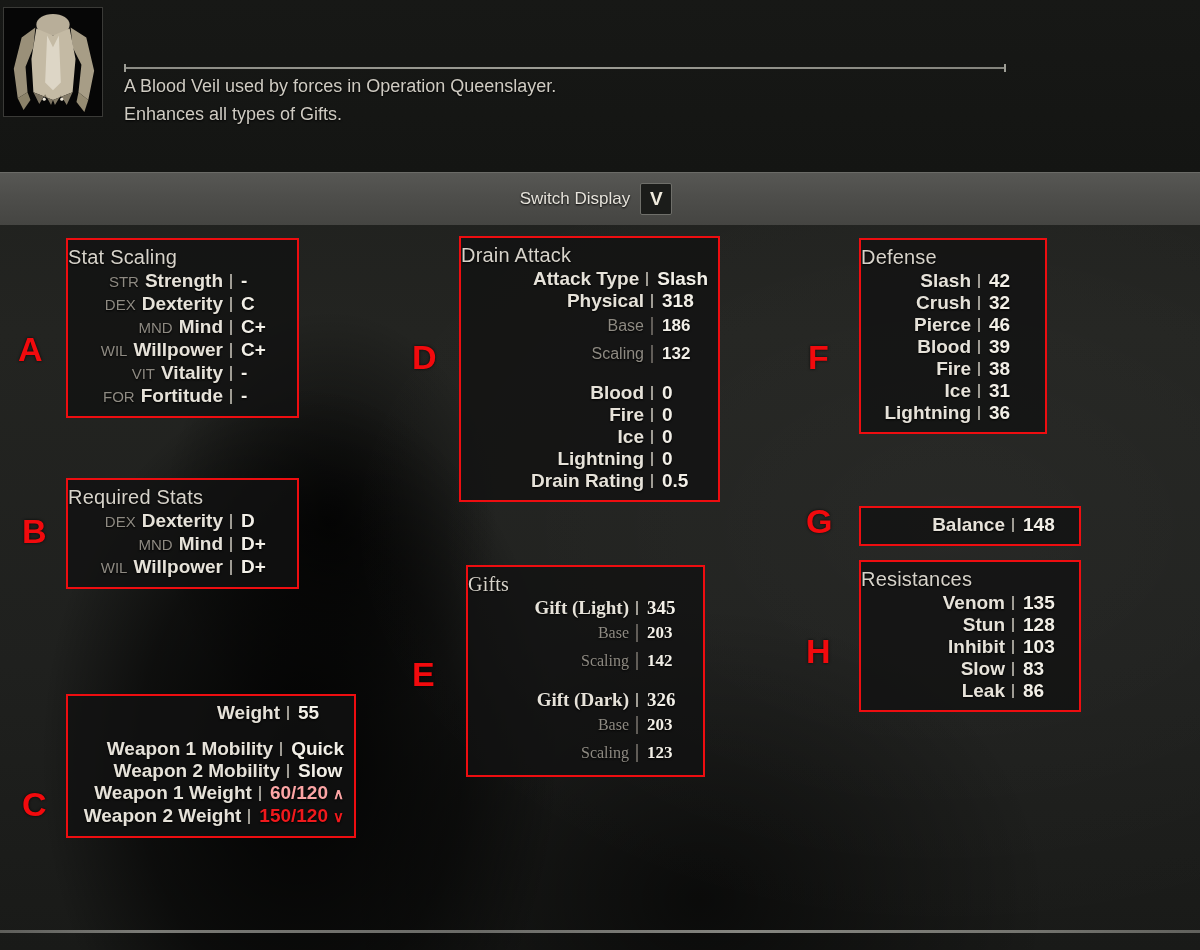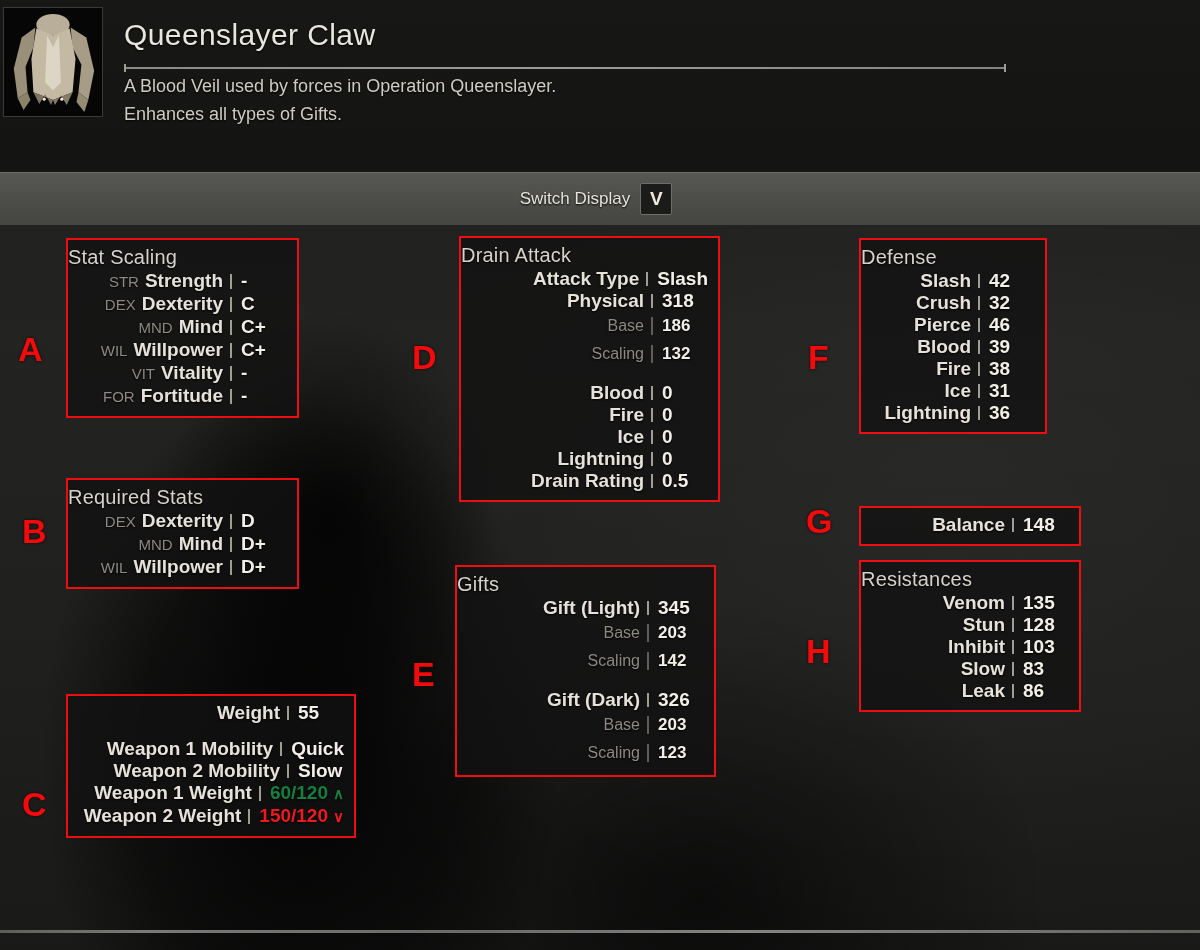--- a/index.html
+++ b/index.html
@@ -111,30 +111,30 @@
   .row.sub .sep { background:#6e6a64; margin:5px 9px 5px 7px; }
   .val {
     font-size:19px; font-weight:700; color:#f2efe7; min-width:46px;
     text-align:left; text-shadow:0 1px 2px #000;
   }
   .row.sub .lbl { font-size:16px; color:#8e8a82; font-weight:400; }
   .row.sub .val { font-size:17px; }
   .gap { height:14px; }
 
   
-  .val.up   { color:#15803d; }
+  .val.up   { color:#fca5a5; }
   .val.down { color:#f0191c; }
   .arrow { font-size:15px; margin-left:5px; font-weight:700; }
 
   
   #panel-a { left:66px;  top:238px; width:233px; }
   #panel-b { left:66px;  top:478px; width:233px; }
   #panel-c { left:66px;  top:694px; width:290px; }
   #panel-d { left:459px; top:236px; width:261px; }
-  #panel-e { left:455px; top:565px; width:261px; }
+  #panel-e { left:466px; top:565px; width:239px;font-family:Liberation Serif, serif; }
   #panel-f { left:859px; top:238px; width:188px; }
   #panel-g { left:859px; top:506px; width:222px; }
   #panel-h { left:859px; top:560px; width:222px; }
 
   #panel-c .lbl, #panel-g .lbl { font-size:19px; }
   #panel-c .rows .row { justify-content:flex-end; }
 
   
   .anno {
     position:absolute; z-index:5;
@@ -170,23 +170,20 @@
       <path d="M44 28 L50 40 L56 28 L58 76 L50 84 L42 76 Z" fill="#ddd6c6"></path>
       <path d="M30 86 L36 98 L42 88 L48 99 L50 94 L30 86 Z" fill="#7d7462"></path>
       <path d="M70 86 L64 99 L58 89 L52 99 L50 94 L70 86 Z" fill="#857c68"></path>
       <path d="M14 92 L20 104 L27 94 L24 86 Z" fill="#8b8269"></path>
       <path d="M86 94 L82 106 L74 96 L76 86 Z" fill="#968c73"></path>
       <circle cx="41" cy="93" r="1.6" fill="#efe9da"></circle>
       <circle cx="59" cy="93" r="1.6" fill="#efe9da"></circle>
     </svg>
   </div>
 
-  <div id="title-wrap">
-    <div id="item-title">Queenslayer Claw</div>
-  </div>
 
   <div id="title-rule">
     <div class="cap l"></div>
       <div class="bar"></div>
       <div class="cap r"></div>
   </div>
 
   <div id="item-desc">
     <div>A Blood Veil used by forces in Operation Queenslayer.</div>
     <div>Enhances all types of Gifts.</div>

